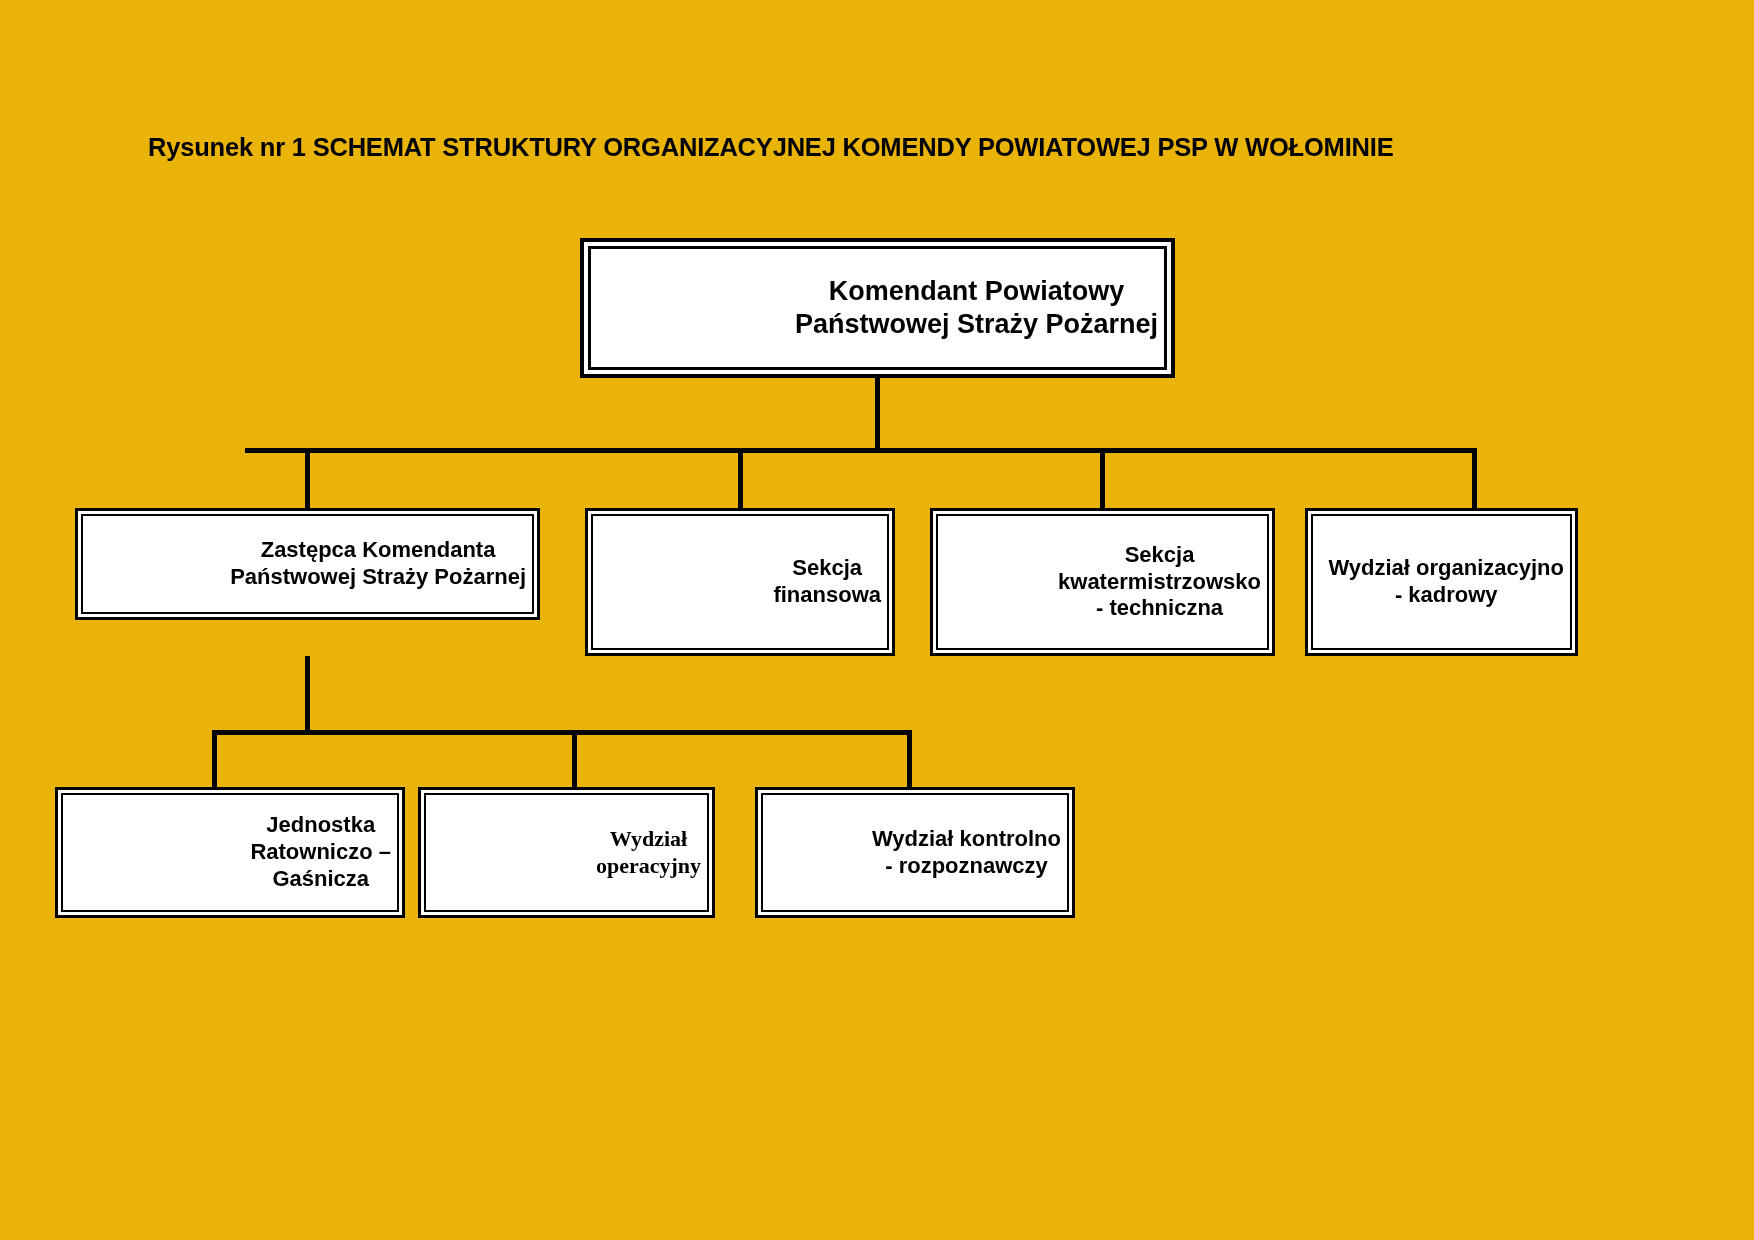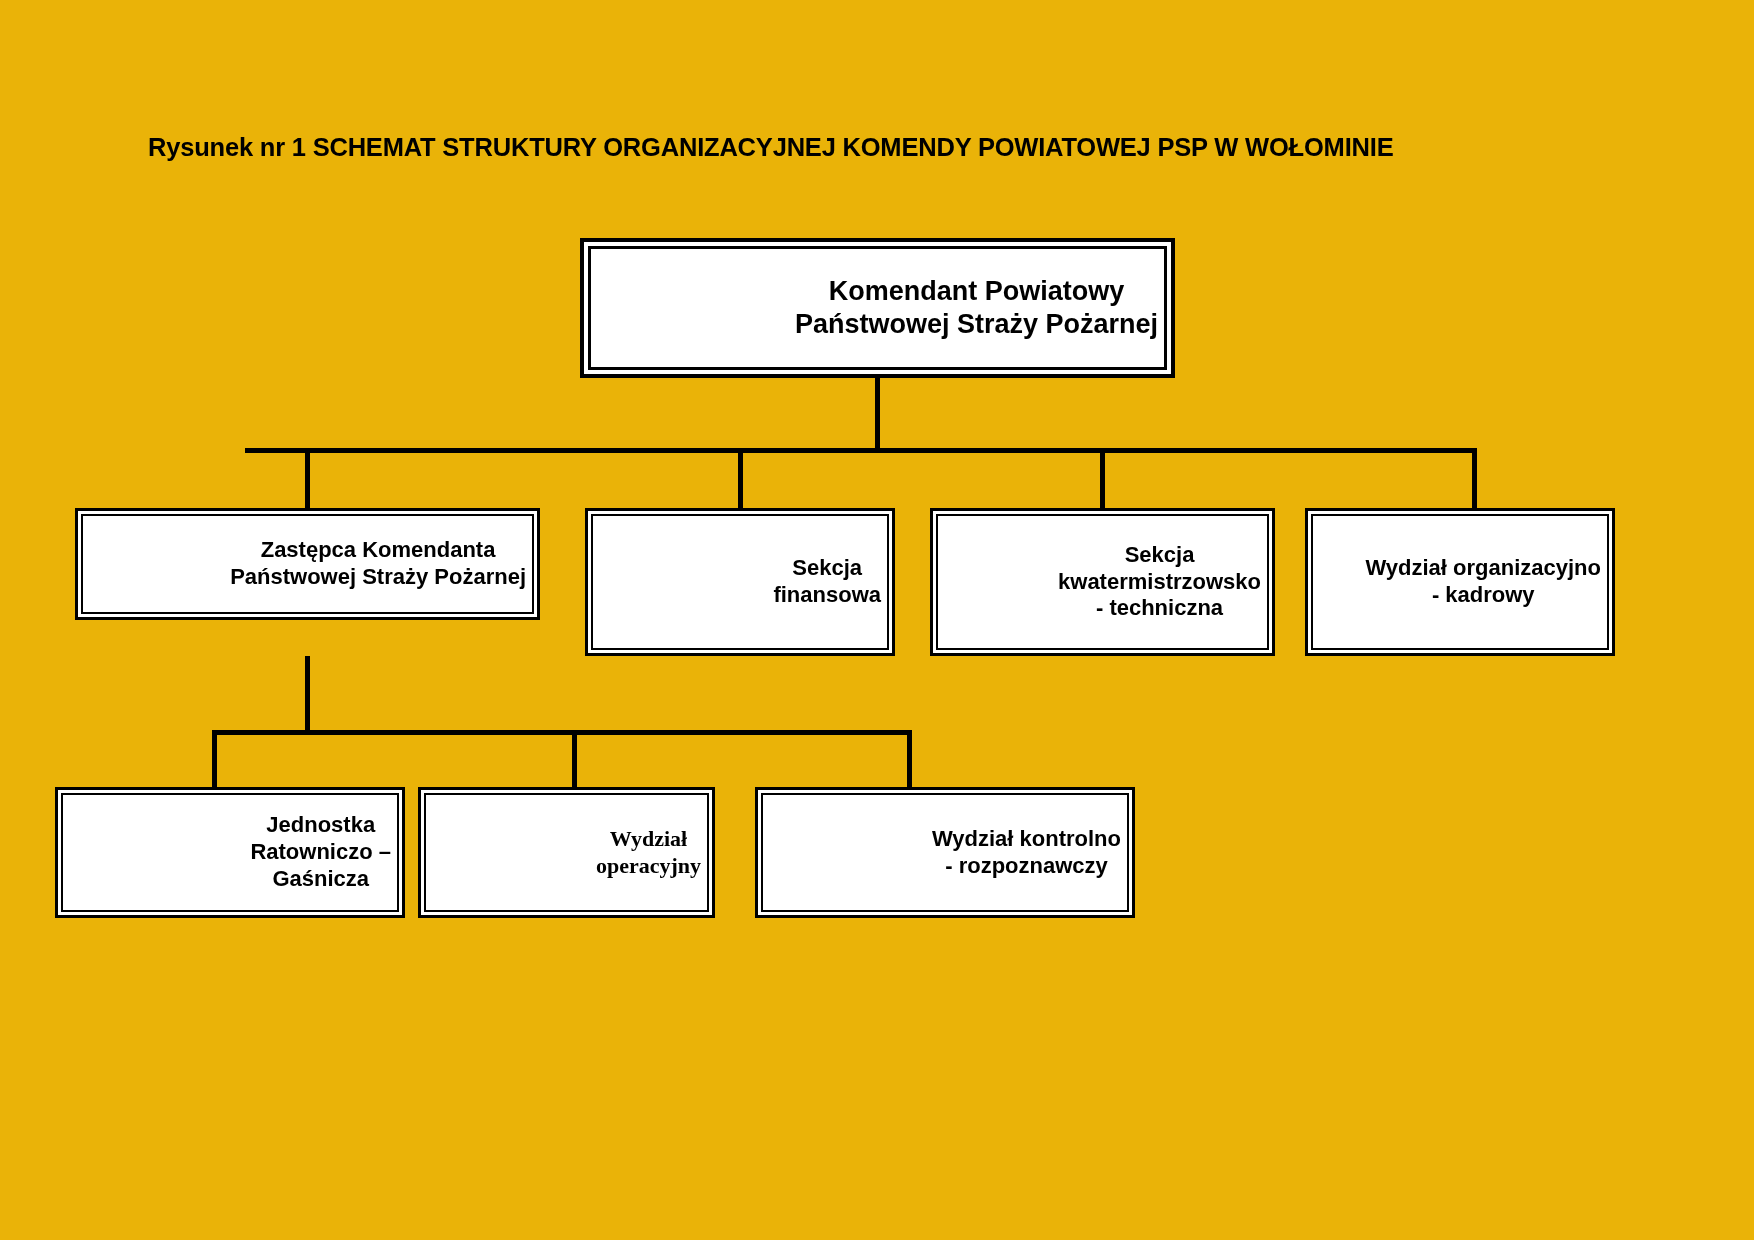--- a/index.html
+++ b/index.html
@@ -118,21 +118,21 @@
   </div>
 
   <div class="node level2" style="left:930px; top:508px; width:345px; height:148px;">
     <div class="inner">
       <div class="label">Sekcja
 kwatermistrzowsko
 - techniczna</div>
     </div>
   </div>
 
-  <div class="node level2" style="left:1305px; top:508px; width:310px; height:148px;">
+  <div class="node level2" style="left:1305px; top:508px; width:273px; height:148px;">
     <div class="inner">
       <div class="label">Wydział organizacyjno
 - kadrowy</div>
     </div>
   </div>
 
   <div class="conn v" style="left:305px; top:656px; height:77px;"></div>
   <div class="conn h" style="left:212px; top:730px; width:700px;"></div>
 
   <div class="conn v" style="left:212px; top:730px; height:59px;"></div>
@@ -147,20 +147,20 @@
     </div>
   </div>
 
   <div class="node level3" style="left:418px; top:787px; width:297px; height:131px;font-family:Liberation Serif, serif;">
     <div class="inner">
       <div class="label">Wydział
 operacyjny</div>
     </div>
   </div>
 
-  <div class="node level3" style="left:755px; top:787px; width:380px; height:131px;">
+  <div class="node level3" style="left:755px; top:787px; width:320px; height:131px;">
     <div class="inner">
       <div class="label">Wydział kontrolno
 - rozpoznawczy</div>
     </div>
   </div>
 
 </div>
 
 </body></html>

